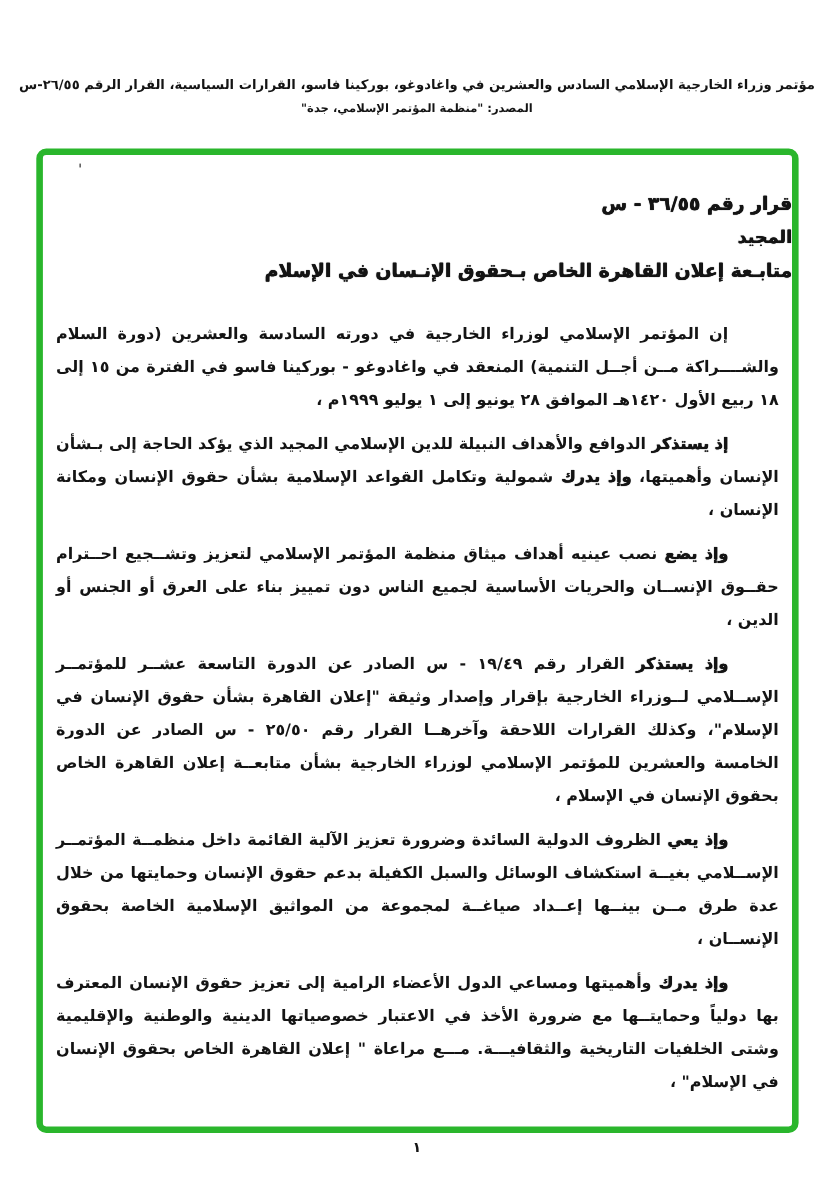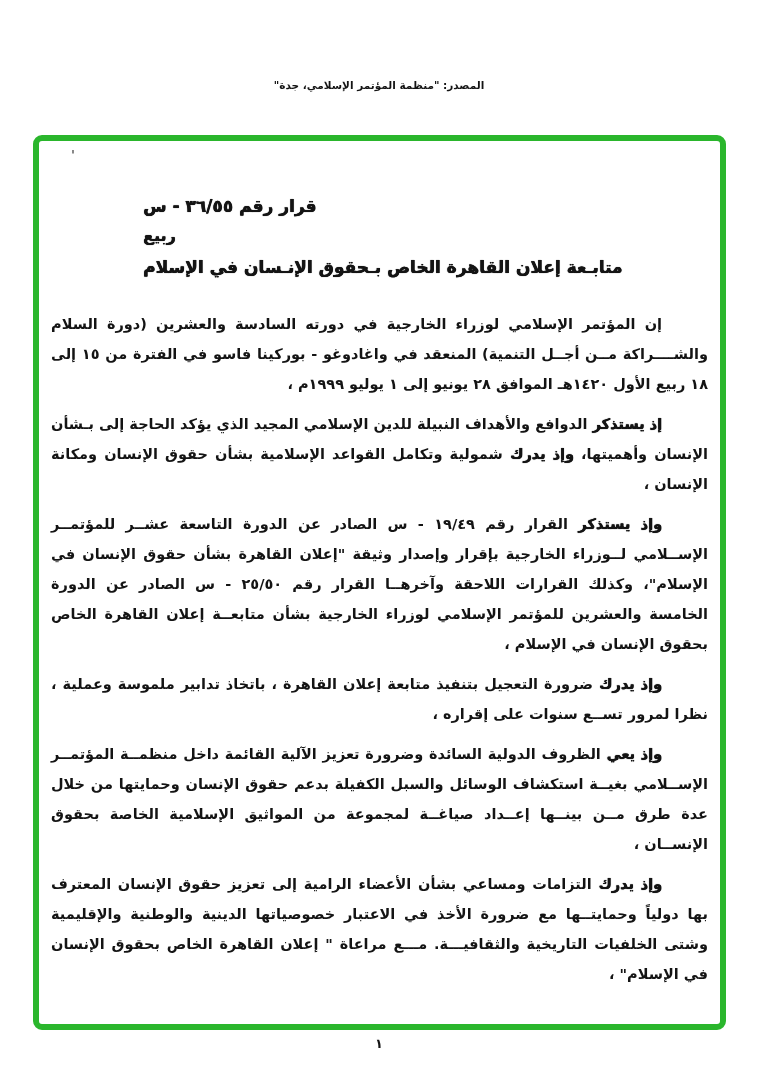--- a/index.html
+++ b/index.html
@@ -35,23 +35,22 @@
     border-radius:9px;
     background:#ffffff;
   }
   .corner-mark{
     position:absolute;top:6px;right:645px;
     font-size:13px;color:#666;font-weight:700;
   }
   
   .title-wrap{
     direction:rtl;
-    text-align:left;
+    text-align:right;
     padding:30px 0 0 104px;
-    margin-top:20px;
   }
   .title-line{
     font-weight:700;
     color:var(--ink);
     text-shadow:0 0 .8px currentColor, .4px 0 0 currentColor;
   }
   .title-line.l1{font-size:17px;line-height:30px;}
   .title-line.l2{font-size:16px;line-height:30px;}
   .title-line.l3{font-size:17px;line-height:32px;}
   
@@ -75,43 +74,44 @@
   .page-num{
     position:absolute;left:0;right:0;top:1036px;
     text-align:center;
     font-size:13px;font-weight:700;color:var(--ink);
   }
 </style>
 </head>
 <body>
 
 <div class="src-header">
+  <div class="src-line1">مؤتمر وزراء الخارجية الإسلامي السادس والعشرين في واغادوغو، بوركينا فاسو، القرارات السياسية، القرار الرقم ٢٦/٥٥-س</div>
   <div class="src-line2">المصدر: "منظمة المؤتمر الإسلامي، جدة"</div>
 </div>
 
 <div class="green-box">
   <span class="corner-mark">'</span>
 
   <div class="title-wrap">
     <div class="title-line l1">قرار رقم ٣٦/٥٥ - س</div>
-    <div class="title-line l2">ربيع</div>
+    <div class="title-line l2">المجيد</div>
     <div class="title-line l3">متابـعة إعلان القاهرة الخاص بـحقوق الإنـسان في الإسلام</div>
   </div>
 
   <div class="doc-body">
 
     <p class="para"><span>إن المؤتمر الإسلامي لوزراء الخارجية في دورته السادسة والعشرين (دورة السلام والشــــراكة مــن أجــل التنمية) المنعقد في واغادوغو - بوركينا فاسو في الفترة من ١٥ إلى ١٨ ربيع الأول ١٤٢٠هـ الموافق ٢٨ يونيو إلى ١ يوليو ١٩٩٩م ،</span></p>
 
     <p class="para"><span class="lead">إذ يستذكر</span><span> الدوافع والأهداف النبيلة للدين الإسلامي المجيد الذي يؤكد الحاجة إلى بـشأن الإنسان وأهميتها، </span><span class="lead">وإذ يدرك</span><span> شمولية وتكامل القواعد الإسلامية بشأن حقوق الإنسان ومكانة الإنسان ،</span></p>
 
+    <p class="para"><span class="lead">وإذ يضع</span><span> نصب عينيه أهداف ميثاق منظمة المؤتمر الإسلامي لتعزيز وتشــجيع احــترام حقــوق الإنســان والحريات الأساسية لجميع الناس دون تمييز بناء على العرق أو الجنس أو الدين ،</span></p>
 
     <p class="para"><span class="lead">وإذ يستذكر</span><span> القرار رقم ١٩/٤٩ - س الصادر عن الدورة التاسعة عشــر للمؤتمــر الإســلامي لــوزراء الخارجية بإقرار وإصدار وثيقة "إعلان القاهرة بشأن حقوق الإنسان في الإسلام"، وكذلك القرارات اللاحقة وآخرهــا القرار رقم ٢٥/٥٠ - س الصادر عن الدورة الخامسة والعشرين للمؤتمر الإسلامي لوزراء الخارجية بشأن متابعــة إعلان القاهرة الخاص بحقوق الإنسان في الإسلام ،</span></p>
 
-    <p class="para"><span class="lead">وإذ يدرك</span><span> ضرورة التعجيل بتنفيذ متابعة إعلان القاهرة ، باتخاذ تدابير ملموسة وعملية ، نظرا لمرور تســع سنوات على إقراره ،</span></p>
 
     <p class="para"><span class="lead">وإذ يعي</span><span> الظروف الدولية السائدة وضرورة تعزيز الآلية القائمة داخل منظمــة المؤتمــر الإســلامي بغيــة استكشاف الوسائل والسبل الكفيلة بدعم حقوق الإنسان وحمايتها من خلال عدة طرق مــن بينــها إعــداد صياغــة لمجموعة من المواثيق الإسلامية الخاصة بحقوق الإنســان ،</span></p>
 
-    <p class="para"><span class="lead">وإذ يدرك</span><span> التزامات ومساعي بشأن الأعضاء الرامية إلى تعزيز حقوق الإنسان المعترف بها دولياً وحمايتــها مع ضرورة الأخذ في الاعتبار خصوصياتها الدينية والوطنية والإقليمية وشتى الخلفيات التاريخية والثقافيـــة. مـــع مراعاة " إعلان القاهرة الخاص بحقوق الإنسان في الإسلام" ،</span></p>
+    <p class="para"><span class="lead">وإذ يدرك</span><span> وأهميتها ومساعي الدول الأعضاء الرامية إلى تعزيز حقوق الإنسان المعترف بها دولياً وحمايتــها مع ضرورة الأخذ في الاعتبار خصوصياتها الدينية والوطنية والإقليمية وشتى الخلفيات التاريخية والثقافيـــة. مـــع مراعاة " إعلان القاهرة الخاص بحقوق الإنسان في الإسلام" ،</span></p>
 
   </div>
 </div>
 
 <div class="page-num">١</div>
 
 </body></html>

